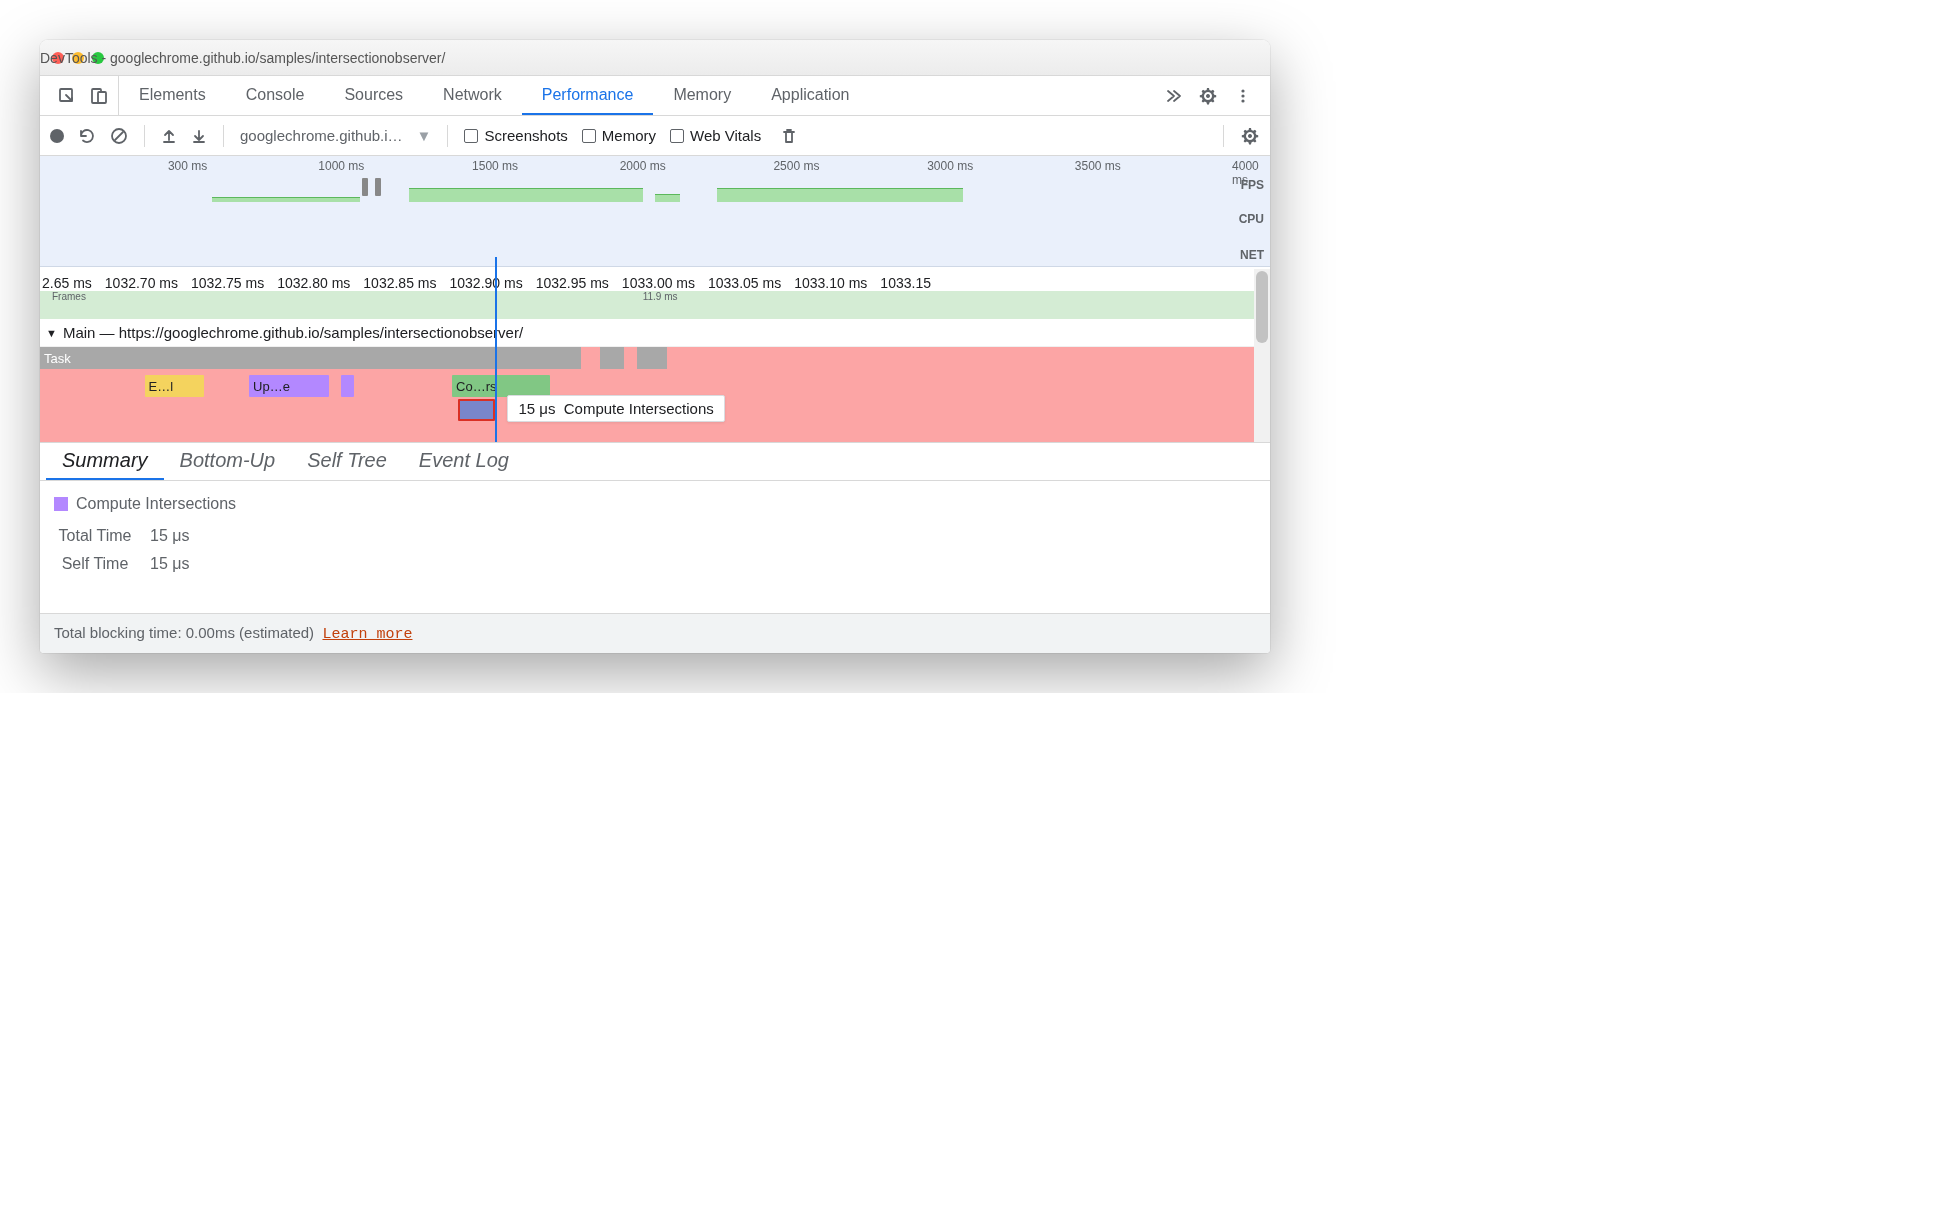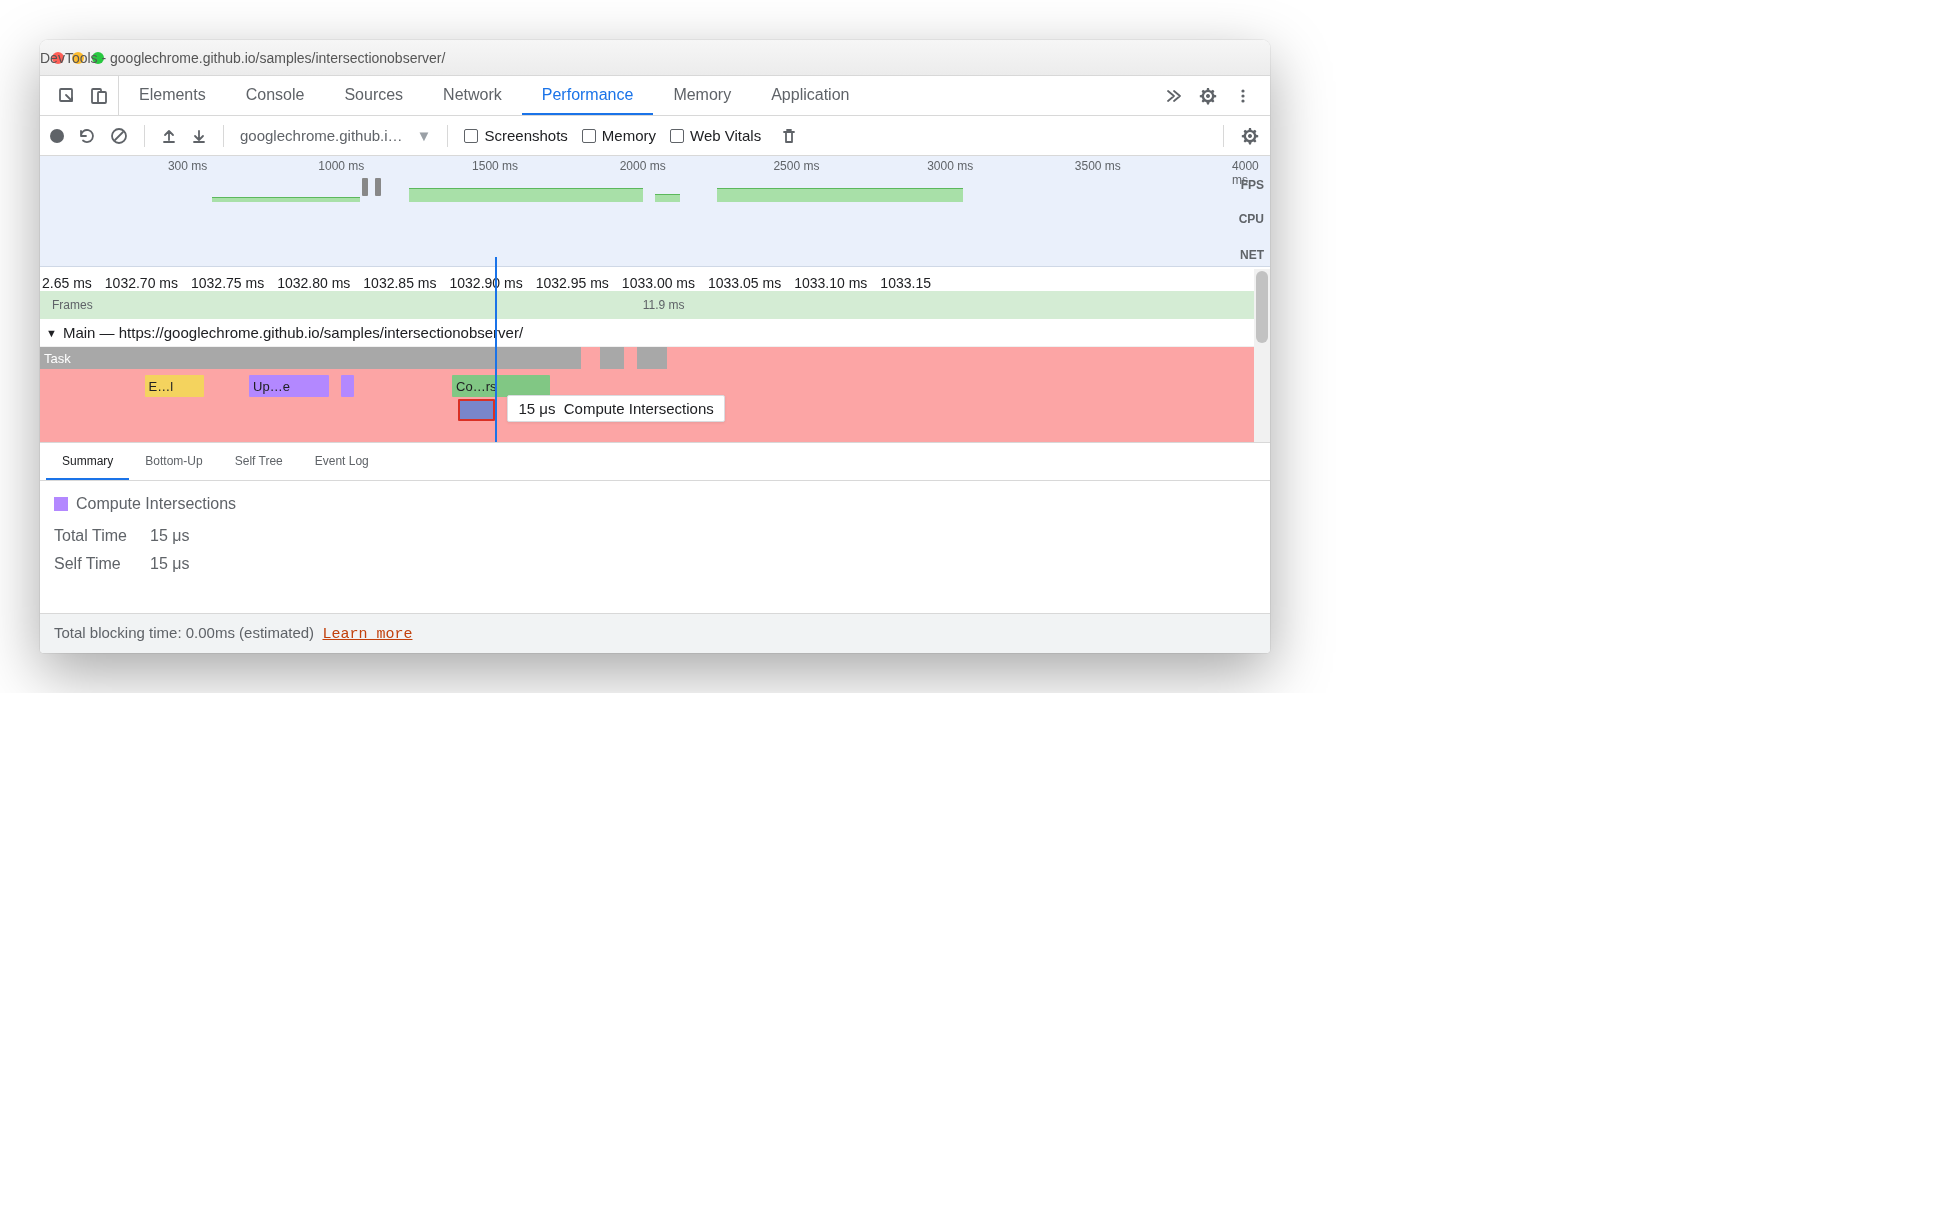--- a/index.html
+++ b/index.html
@@ -26,42 +26,42 @@
 .ov-ruler { height: 22px; display: flex; font-size: 12px; color: #5f6368; position: relative; }
 .ov-ruler span { position: absolute; top: 3px; transform: translateX(-50%); }
 .ov-rows { position: relative; }
 .ov-row { height: 30px; position: relative; }
 .ov-label { position: absolute; right: 0; font-size: 12px; font-weight: 600; color: #5f6368; padding-right: 6px; }
 .ov-label.fps { top: 0; } .ov-label.cpu { top: 34px; } .ov-label.net { top: 70px; }
 .fps-bar { position: absolute; height: 10px; background: #a8e0a8; border-top: 1px solid #5cb85c; bottom: 6px; }
 .ov-handle { position: absolute; top: 0; width: 6px; height: 18px; background: #888; border-radius: 1px; }
 .detail-ruler { height: 24px; background: #fff; display: flex; font-size: 14px; color: #202124; white-space: nowrap; overflow: hidden; padding-left: 2px; }
 .detail-ruler span { padding-right: 13px; margin-top: 8px; }
-.frames-row { height: 28px; background: #d4ecd4; display: flex; align-items: center; font-size: 12px; color: #5f6368; }
+.frames-row { height: 28px; background: #d4ecd4; display: flex; align-items: flex-start; font-size: 10px; color: #5f6368; }
 .frames-row .lbl { padding: 0 12px; }
 .frames-row .val { position: absolute; left: 49%; }
 .frames-wrap { position: relative; }
 .main-header { height: 28px; display: flex; align-items: center; font-size: 15px; color: #202124; padding-left: 6px; border-bottom: 1px solid #f0f0f0; }
 .main-header .disc { font-size: 11px; margin-right: 6px; }
 .flame { position: relative; height: 96px; background: #fca5a5; border-bottom: 1px solid #d8d8d8; }
 .flame .scrollbar-track { position: absolute; right: 0; top: -78px; width: 16px; bottom: 0; background: #f1f1f1; }
 .flame .scrollbar-thumb { position: absolute; right: 2px; top: -76px; width: 12px; height: 72px; background: #c2c2c2; border-radius: 6px; }
 .task-bar { position: absolute; top: 0; height: 22px; background: #a8a8a8; color: #fff; font-size: 13px; display: flex; align-items: center; padding-left: 4px; }
 .fl { position: absolute; height: 22px; font-size: 13px; display: flex; align-items: center; padding: 0 4px; color: #202124; border-radius: 1px; overflow: hidden; }
 .fl.yellow { background: #f4d35e; } .fl.purple { background: #b388ff; } .fl.green { background: #81c784; } .fl.blue { background: #7986cb; }
 .vline { position: absolute; top: -90px; bottom: 0; width: 2px; background: #1a73e8; }
 .tooltip { position: absolute; background: #fff; border: 1px solid #dadce0; padding: 4px 10px; font-size: 15px; color: #202124; border-radius: 2px; box-shadow: 0 1px 3px rgba(0,0,0,0.08); white-space: nowrap; z-index: 5; }
 .bottom-tabs { height: 38px; border-bottom: 1px solid #d8d8d8; display: flex; align-items: stretch; padding-left: 6px; }
-.bottom-tabs .btab { padding: 0 16px; display: flex; align-items: center; font-size: 12px; color: #5f6368; border-bottom: 2px solid transparent; cursor: pointer; }
+.bottom-tabs .btab { padding: 0 16px; display: flex; align-items: center; font-size: 20px; color: #5f6368; border-bottom: 2px solid transparent; cursor: pointer; font-style: italic; }
 .bottom-tabs .btab.active { color: #202124; border-bottom-color: #1a73e8; }
 .summary { padding: 14px 14px 30px 14px; font-size: 16px; color: #5f6368; }
 .summary .hdr { display: flex; align-items: center; gap: 8px; margin-bottom: 14px; }
 .summary .swatch { width: 14px; height: 14px; background: #b388ff; }
 .summary .row { display: flex; gap: 14px; margin-bottom: 10px; }
-.summary .row .k { min-width: 82px; }
+.summary .row .k { min-width: 82px; text-align: center; }
 .footer { background: #f1f3f4; padding: 10px 14px; font-size: 15px; color: #5f6368; border-top: 1px solid #d8d8d8; }
 .footer a { color: #c2410c; text-decoration: underline; font-family: Liberation Mono, monospace; }
 </style>
 </head>
 <body>
 
 <div class="window">
 
   <div class="titlebar">
     <div class="traffic">

